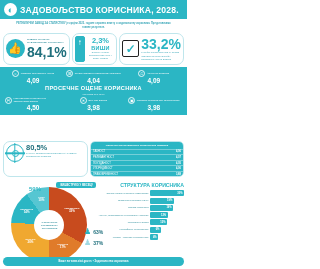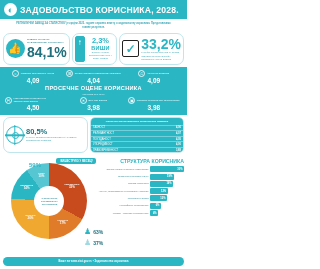--- a/index.html
+++ b/index.html
@@ -102,21 +102,21 @@
   .rc-value { font-size: 6.5px; font-weight: bold; margin-top: .5px; }
   .row-top { margin-bottom: 1px; }
   .row-bottom { margin-top: 1px; }
 
   
   .mid-row {
     display: flex; gap: 2px; padding: 2px 3px; align-items: stretch;
   }
   .mid-card {
     border: 1px solid #bfe6ec; border-radius: 7px; background:#fff;
-    padding: 2px; display: flex; align-items: center; gap: 2px;
+    padding: 2px; display: flex; gap: 2px; margin-top: 24px;
   }
   .mid-card.left { flex: 1.05; }
   .mid-card.right { flex: 1.0; }
   .mid-card.center {
     flex: 1.25; border: none; padding: 0; display: block;
   }
   .target-icon {
     width: 18px; height: 18px; border-radius: 50%;
     border: 1.6px solid #2bb6c4; flex: none; position: relative;
   }

